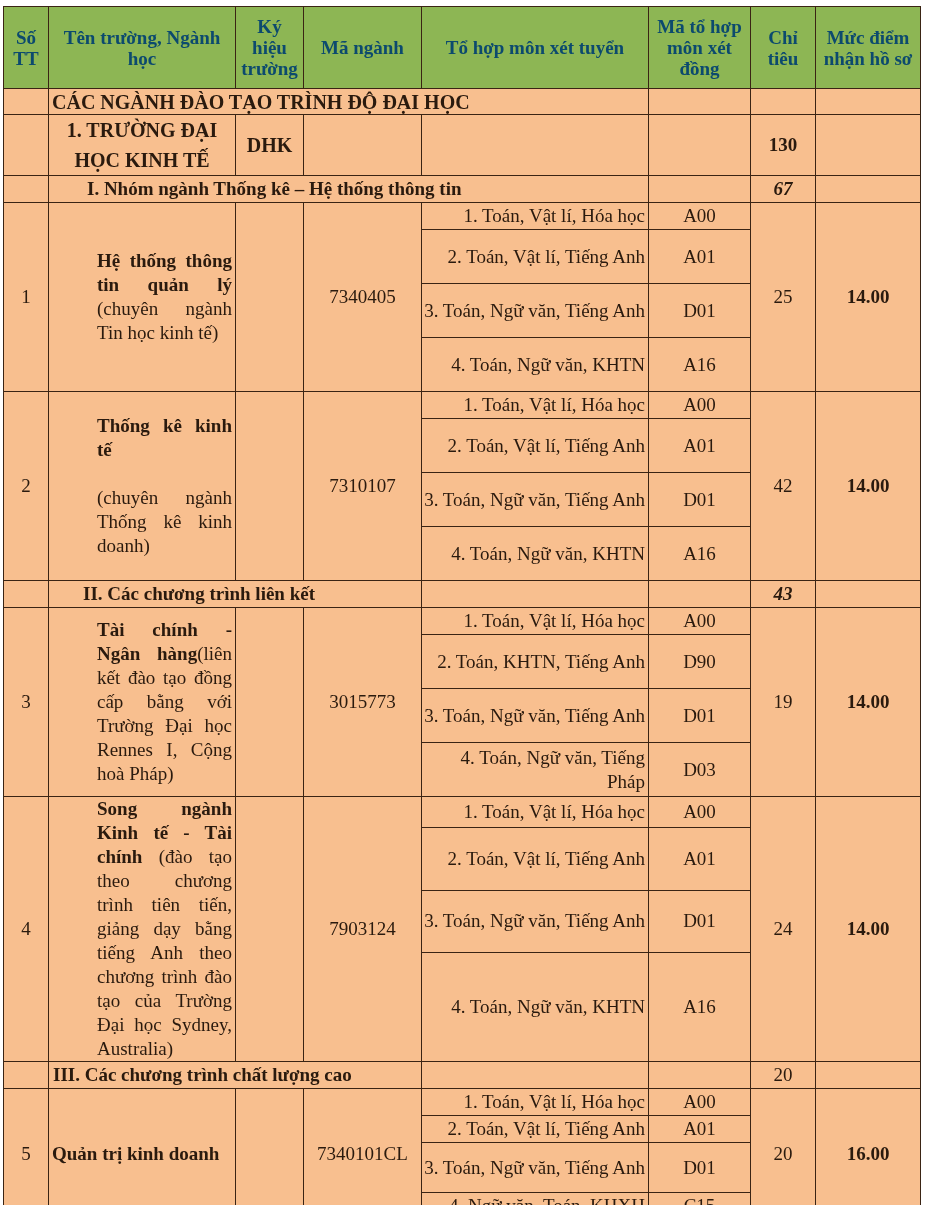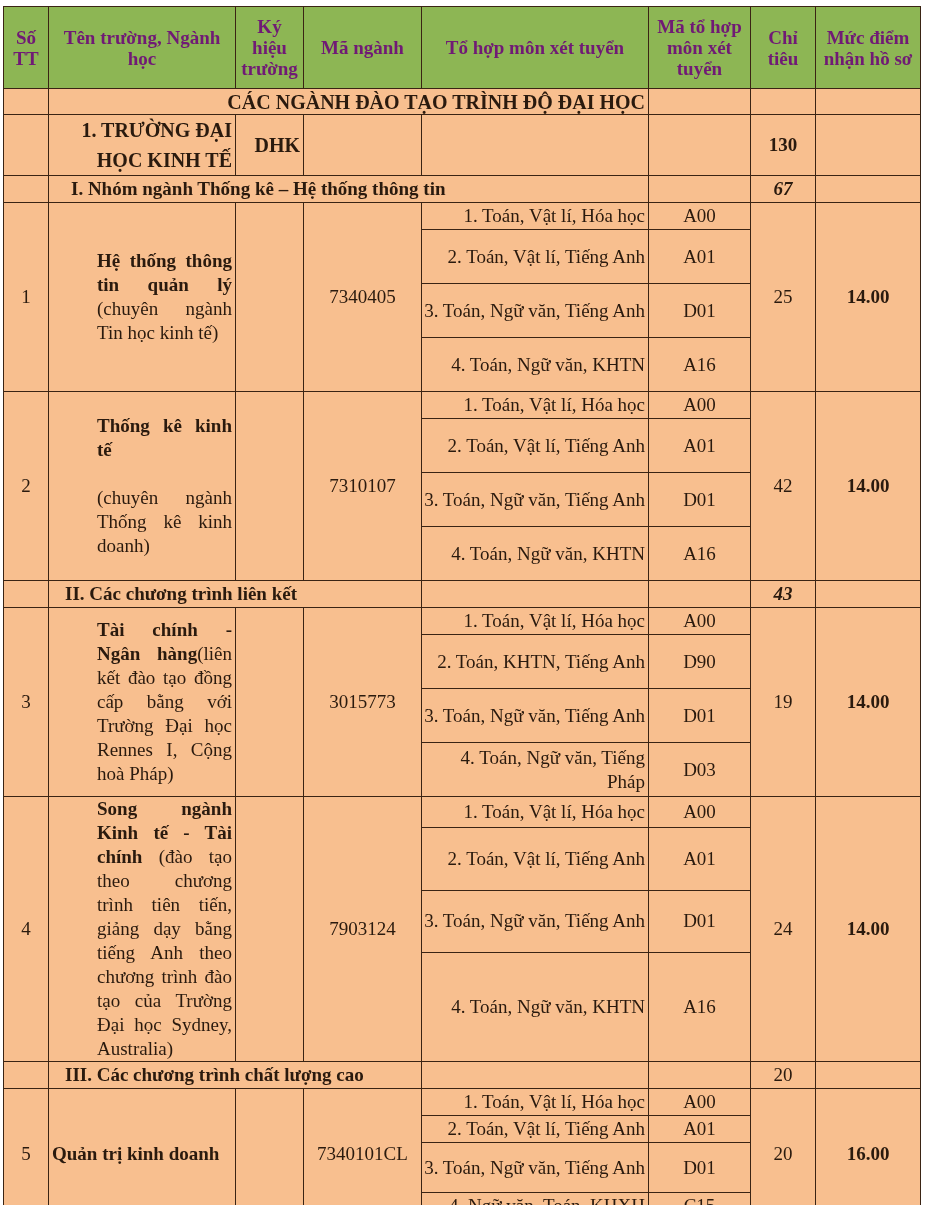--- a/index.html
+++ b/index.html
@@ -1,25 +1,25 @@
 <!DOCTYPE html>
 <html><head>
 <meta charset="utf-8">
 <style>
   html, body { margin:0; padding:0; background:#ffffff; }
   body { width:925px; height:1205px; overflow:hidden; font-family:"Liberation Serif", "DejaVu Serif", serif; color:#2a1a0e; }
   table { border-collapse:collapse; position:absolute; left:3px; top:6px; width:917px; table-layout:fixed; background:#f8bf8f; }
   td, th { border:1.5px solid #3a2414; padding:0 3px; vertical-align:middle; font-size:19px; line-height:24px; }
-  th { background:#8db654; font-weight:bold; text-align:center; color:#701a75; font-size:19px; line-height:21px; }
+  th { background:#8db654; font-weight:bold; text-align:center; color:#0c4a6e; font-size:19px; line-height:21px; }
   .c { text-align:center; }
   .b { font-weight:bold; }
   .i { font-style:italic; }
   .j { text-align:justify; text-align-last:left;padding-left:48px; }
   .comb { text-align:right; padding-left:2px; }
-  .sec { font-weight:bold; font-size:20px;text-align:right; }
+  .sec { font-weight:bold; font-size:20px; }
 </style>
 </head>
 <body>
 
 <table>
   <colgroup>
     <col style="width:45px">
       <col style="width:187px">
       <col style="width:68px">
       <col style="width:118px">
@@ -28,21 +28,21 @@
       <col style="width:65px">
       <col style="width:105px">
   </colgroup>
   <tbody>
       <tr style="height:82px">
     <th>Số TT</th>
     <th>Tên trường, Ngành học</th>
     <th>Ký hiệu trường</th>
     <th>Mã ngành</th>
     <th>Tổ hợp môn xét tuyển</th>
-    <th>Mã tổ hợp môn xét tuyển</th>
+    <th>Mã tổ hợp môn xét đồng</th>
     <th>Chỉ tiêu</th>
     <th>Mức điểm nhận hồ sơ</th>
   </tr>
 
   <tr style="height:26px">
     <td></td>
     <td colspan="4" class="sec">CÁC NGÀNH ĐÀO TẠO TRÌNH ĐỘ ĐẠI HỌC</td>
     <td></td>
         <td></td>
         <td></td>
@@ -54,21 +54,21 @@
     <td class="c sec">DHK</td>
     <td></td>
         <td></td>
         <td></td>
     <td class="c b">130</td>
     <td></td>
   </tr>
 
   <tr style="height:27px">
     <td></td>
-    <td colspan="4" class="b" style="padding-left:22px">I. Nhóm ngành Thống kê – Hệ thống thông tin</td>
+    <td colspan="4" class="b" style="padding-left:38px">I. Nhóm ngành Thống kê – Hệ thống thông tin</td>
     <td></td>
     <td class="c b i">67</td>
     <td></td>
   </tr>
 
   <tr style="height:27px">
     <td rowspan="4" class="c">1</td>
     <td rowspan="4" class="j"><b>Hệ thống thông tin quản lý</b><span> (chuyên ngành Tin học kinh tế)</span></td>
     <td rowspan="4"></td>
     <td rowspan="4" class="c">7340405</td>
@@ -108,21 +108,21 @@
         <td class="comb">3. Toán, Ngữ văn, Tiếng Anh</td>
         <td class="c">D01</td>
       </tr>
   <tr style="height:54px">
         <td class="comb">4. Toán, Ngữ văn, KHTN</td>
         <td class="c">A16</td>
       </tr>
 
   <tr style="height:27px">
     <td></td>
-    <td colspan="3" class="b" style="padding-left:16px">II. Các chương trình liên kết</td>
+    <td colspan="3" class="b" style="padding-left:34px">II. Các chương trình liên kết</td>
     <td></td>
         <td></td>
     <td class="c b i">43</td>
     <td></td>
   </tr>
 
   <tr style="height:27px">
     <td rowspan="4" class="c">3</td>
     <td rowspan="4" class="j"><b>Tài chính - Ngân hàng</b><span>(liên kết đào tạo đồng cấp bằng với Trường Đại học Rennes I, Cộng hoà Pháp)</span></td>
     <td rowspan="4"></td>
@@ -163,21 +163,21 @@
         <td class="comb">3. Toán, Ngữ văn, Tiếng Anh</td>
         <td class="c">D01</td>
       </tr>
   <tr style="height:94px">
         <td class="comb">4. Toán, Ngữ văn, KHTN</td>
         <td class="c">A16</td>
       </tr>
 
   <tr style="height:27px">
     <td></td>
-    <td colspan="3" class="b" style="padding-left:16px">III. Các chương trình chất lượng cao</td>
+    <td colspan="3" class="b" style="padding-left:4px">III. Các chương trình chất lượng cao</td>
     <td></td>
         <td></td>
     <td class="c">20</td>
     <td></td>
   </tr>
 
   <tr style="height:27px">
     <td rowspan="4" class="c">5</td>
     <td rowspan="4" class="b">Quản trị kinh doanh</td>
     <td rowspan="4"></td>

